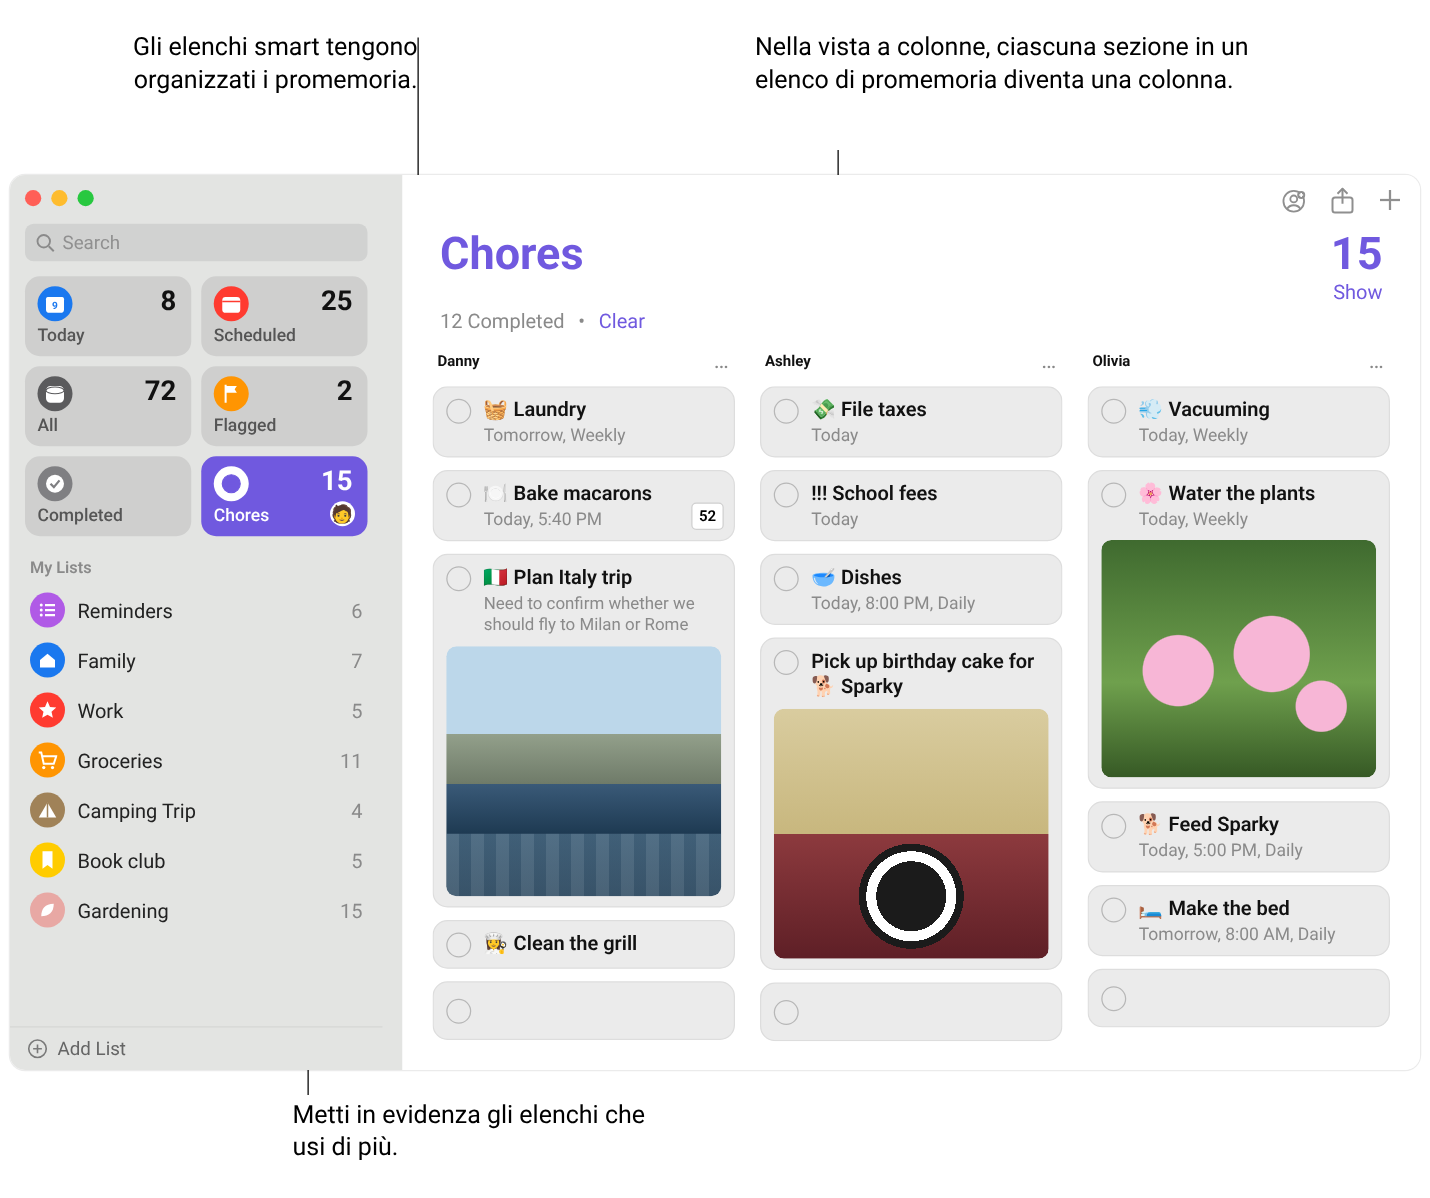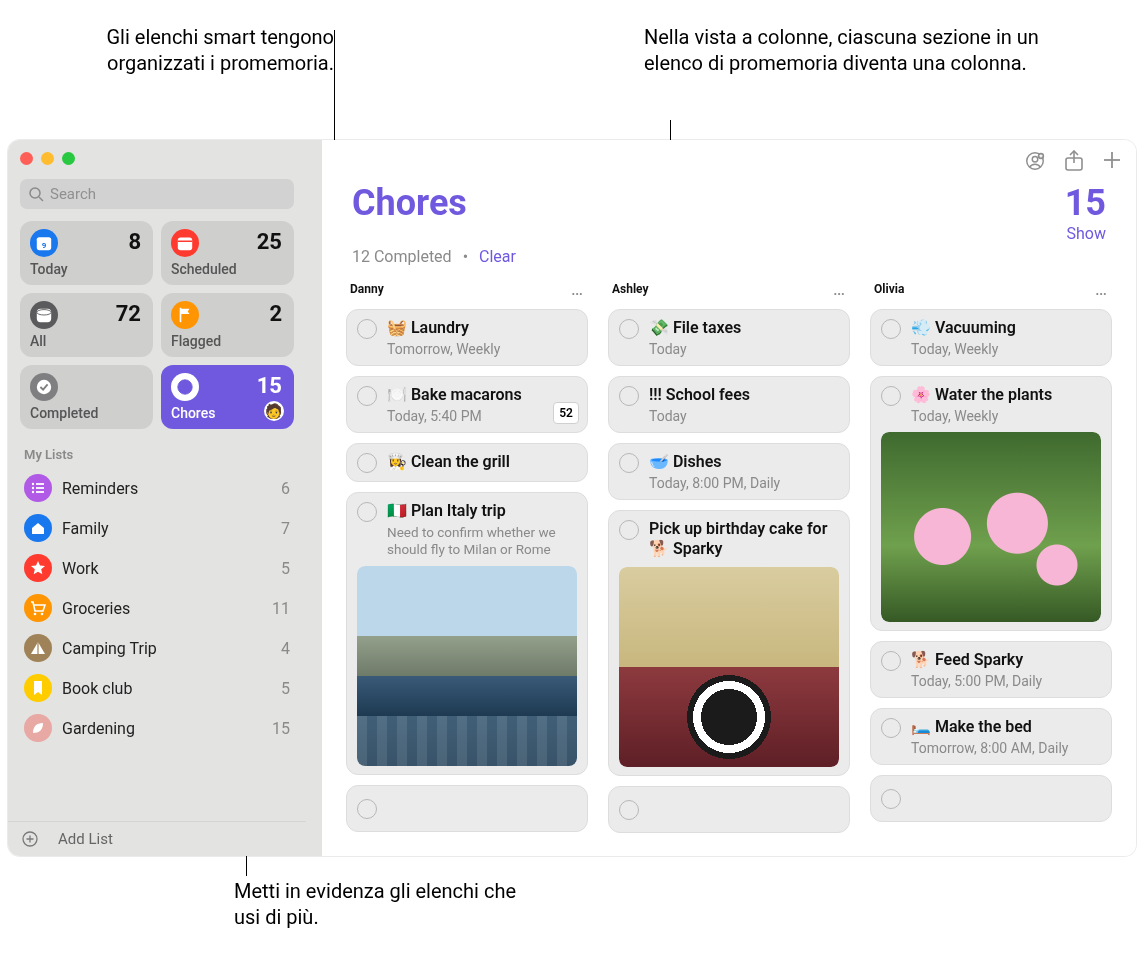--- a/index.html
+++ b/index.html
@@ -47,21 +47,21 @@
   .pill .avatar{position:absolute;right:10px;bottom:8px;width:20px;height:20px;border-radius:50%;background:#fff;display:flex;align-items:center;justify-content:center;font-size:12px;}
   .pill .avatar::after{content:"🧑";font-size:14px;}
 
   .section-title{font-size:13px;color:#8a8a8a;font-weight:600;margin:4px 0 6px 4px;}
   .lists{flex:1;overflow:hidden;}
   .list-row{display:flex;align-items:center;padding:6px 4px;gap:10px;cursor:pointer;border-radius:6px;}
   .list-row .lico{width:28px;height:28px;border-radius:50%;display:flex;align-items:center;justify-content:center;color:#fff;flex-shrink:0;}
   .list-row .lname{flex:1;font-size:16px;color:#222;}
   .list-row .lcnt{font-size:16px;color:#8a8a8a;}
 
-  .addlist{display:flex;align-items:center;gap:20px;padding:8px 4px;font-size:15px;color:#656565;cursor:pointer;border-top:1px solid rgba(0,0,0,0.06);margin:0 -12px;padding-left:14px;}
+  .addlist{display:flex;align-items:center;gap:8px;padding:8px 4px;font-size:15px;color:#656565;cursor:pointer;border-top:1px solid rgba(0,0,0,0.06);margin:0 -12px;padding-left:14px;}
 
   
   .content{flex:1;background:var(--content-bg);display:flex;flex-direction:column;min-width:0;}
   .toolbar{display:flex;justify-content:flex-end;padding:10px 14px 0 14px;gap:18px;}
   .toolbar .tbtn{cursor:pointer;opacity:.75;}
 
   .header{display:flex;align-items:flex-start;justify-content:space-between;padding:10px 30px 4px 30px;}
   .header h1{margin:0;color:var(--accent);font-size:36px;font-weight:700;}
   .sub{display:flex;align-items:center;gap:11px;padding:0 30px 12px 30px;font-size:16px;}
   .sub .compl{color:#8a8a8a;}
@@ -101,21 +101,21 @@
      linear-gradient(#3f6a2f,#6fa04d 60%,#365925);}
 
   svg{display:block;}
 </style>
 </head>
 <body>
 
 <div class="callout right" style="left:62px;top:24px;width:272px;">Gli elenchi smart tengono organizzati i promemoria.</div>
 <div class="callout-line" style="left:334px;top:30px;width:1px;height:300px;"></div>
 
-<div class="callout left" style="left:644px;top:24px;width:430px;">Nella vista a colonne, ciascuna sezione in un elenco di promemoria diventa una colonna.</div>
+<div class="callout left" style="left:604px;top:24px;width:430px;">Nella vista a colonne, ciascuna sezione in un elenco di promemoria diventa una colonna.</div>
 <div class="callout-line" style="left:670px;top:120px;width:1px;height:310px;"></div>
 
 <div class="callout left" style="left:234px;top:878px;width:300px;">Metti in evidenza gli elenchi che usi di più.</div>
 <div class="callout-line" style="left:246px;top:626px;width:1px;height:250px;"></div>
 
 <div class="window">
 
   <div class="sidebar">
     <div class="traffic">
       <div class="dot r"></div>
@@ -343,31 +343,31 @@
               <div class="rrow">
                 <div class="circle"></div>
                 <div class="ctitle">🍽️ Bake macarons</div>
               </div>
               <div class="cmeta">Today, 5:40 PM</div>
               <div class="numbox">52</div>
             </div>
             <div class="card">
               <div class="rrow">
                 <div class="circle"></div>
-                <div class="ctitle">👩‍🍳 Clean the grill</div>
-              </div>
-            </div>
-            <div class="card">
-              <div class="rrow">
-                <div class="circle"></div>
                 <div class="ctitle">🇮🇹 Plan Italy trip</div>
               </div>
               <div class="cnote">Need to confirm whether we should fly to Milan or Rome</div>
               <div class="thumb">
                 <div class="photo coast"></div>
+              </div>
+            </div>
+            <div class="card">
+              <div class="rrow">
+                <div class="circle"></div>
+                <div class="ctitle">👩‍🍳 Clean the grill</div>
               </div>
             </div>
             <div class="card empty">
               <div class="rrow">
                 <div class="circle"></div>
               </div>
             </div>
           </div>
         </div>
         <div class="col">

